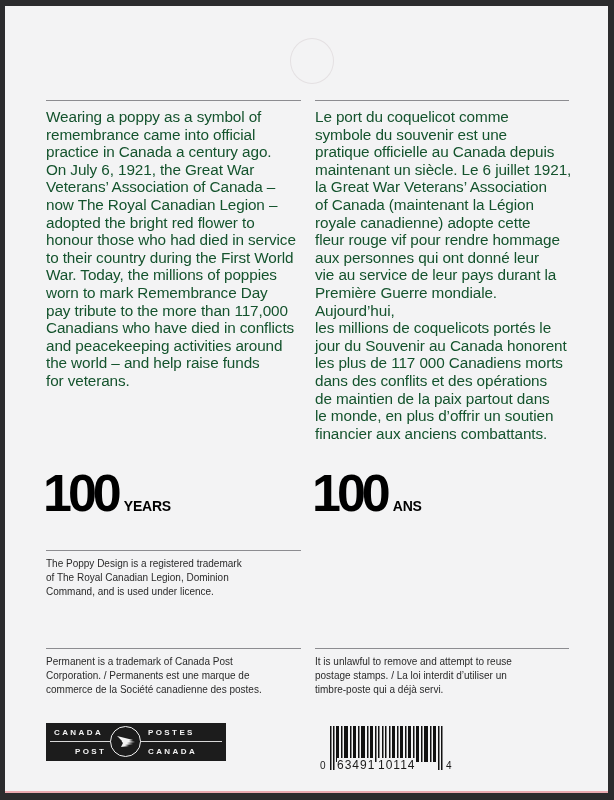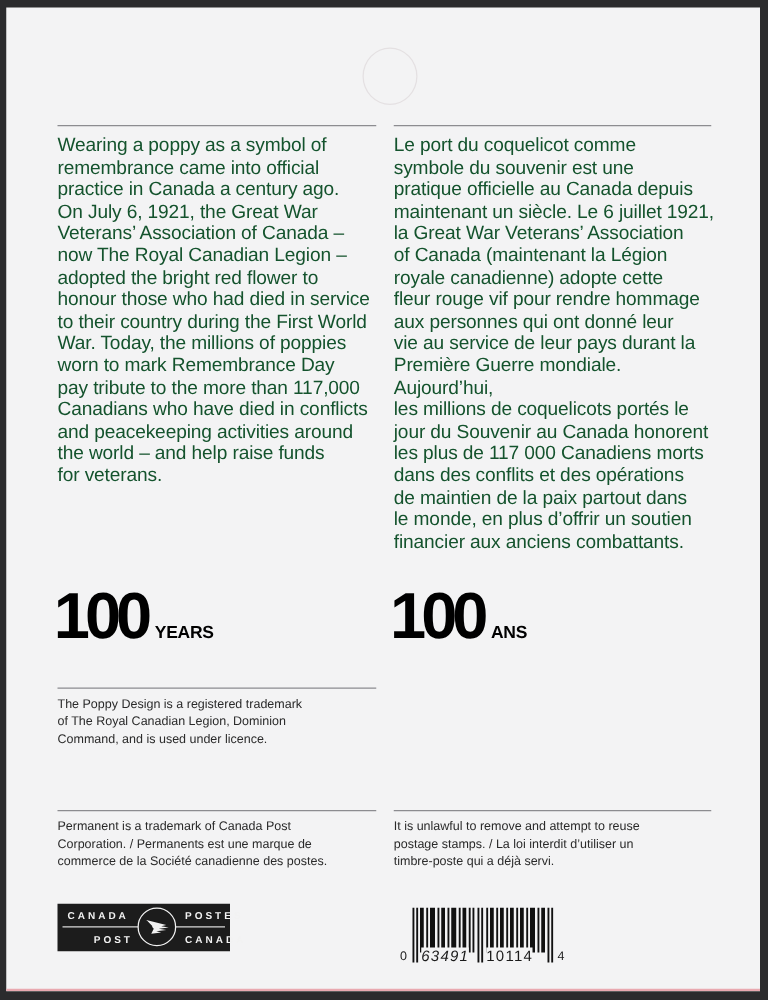--- a/index.html
+++ b/index.html
@@ -63,21 +63,21 @@
   .small-text {
     color: #2a2a2a;
     font-size: 10px;
     line-height: 14px;
     margin-top: 6px;
     white-space: pre-line;
   }
   .cp-logo {
     position: absolute;
     left: 41px; top: 717px;
-    width: 138px; height: 38px;
+    width: 180px; height: 38px;
     background: #1c1c1c;
     color: #f2f2f2;
     font-family: "Liberation Sans", "DejaVu Sans", sans-serif;
     font-weight: bold;
     font-size: 8px;
     letter-spacing: 2.4px;
   }
   .cp-logo .hline {
     position: absolute;
     left: 4px; right: 4px; top: 18px;
@@ -223,17 +223,17 @@
         <rect x="96" y="0" width="3" height="36"></rect>
         <rect x="101" y="0" width="1.5" height="36"></rect>
         <rect x="104" y="0" width="4" height="36"></rect>
         <rect x="110" y="0" width="1.5" height="36"></rect>
         <rect x="113" y="0" width="3" height="36"></rect>
         <rect x="118" y="0" width="1.5" height="44"></rect>
         <rect x="121" y="0" width="1.5" height="44"></rect>
       </g>
     </svg>
     <span class="digits" style="left:0px; top:34px; font-size:10px;">0</span>
-    <span class="digits" style="left:17px; top:32px; letter-spacing:1px;font-style:italic;">63491</span>
-    <span class="digits" style="left:69px; top:32px; letter-spacing:1px;">10114</span>
+    <span class="digits" style="left:17px; top:32px; letter-spacing:1px;">63491</span>
+    <span class="digits" style="left:58px; top:32px; letter-spacing:1px;">10114</span>
     <span class="digits" style="left:126px; top:34px; font-size:10px;">4</span>
   </div>
 </div>
 
 </body></html>

